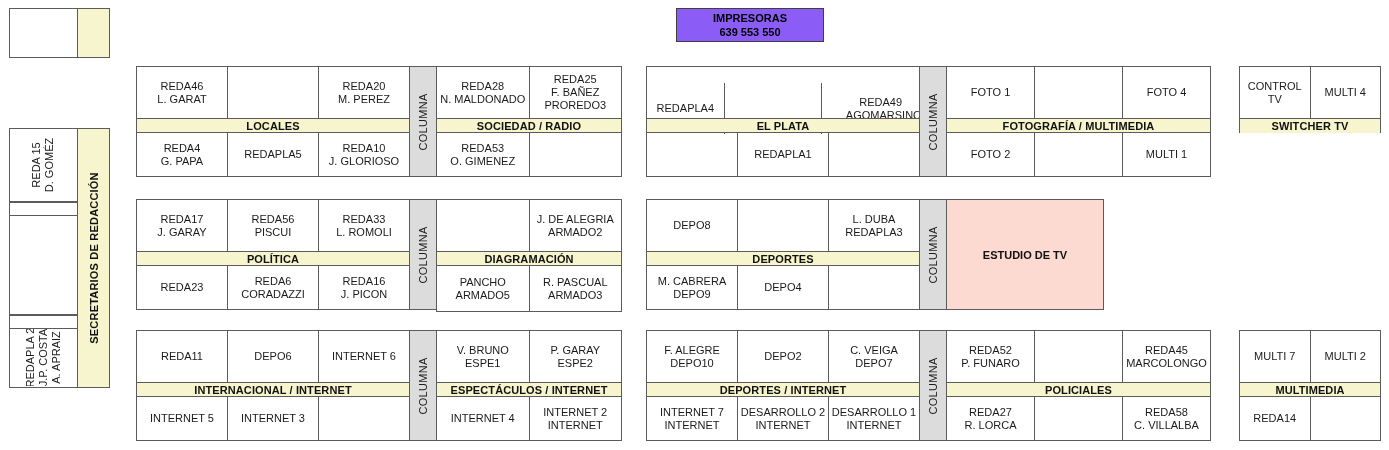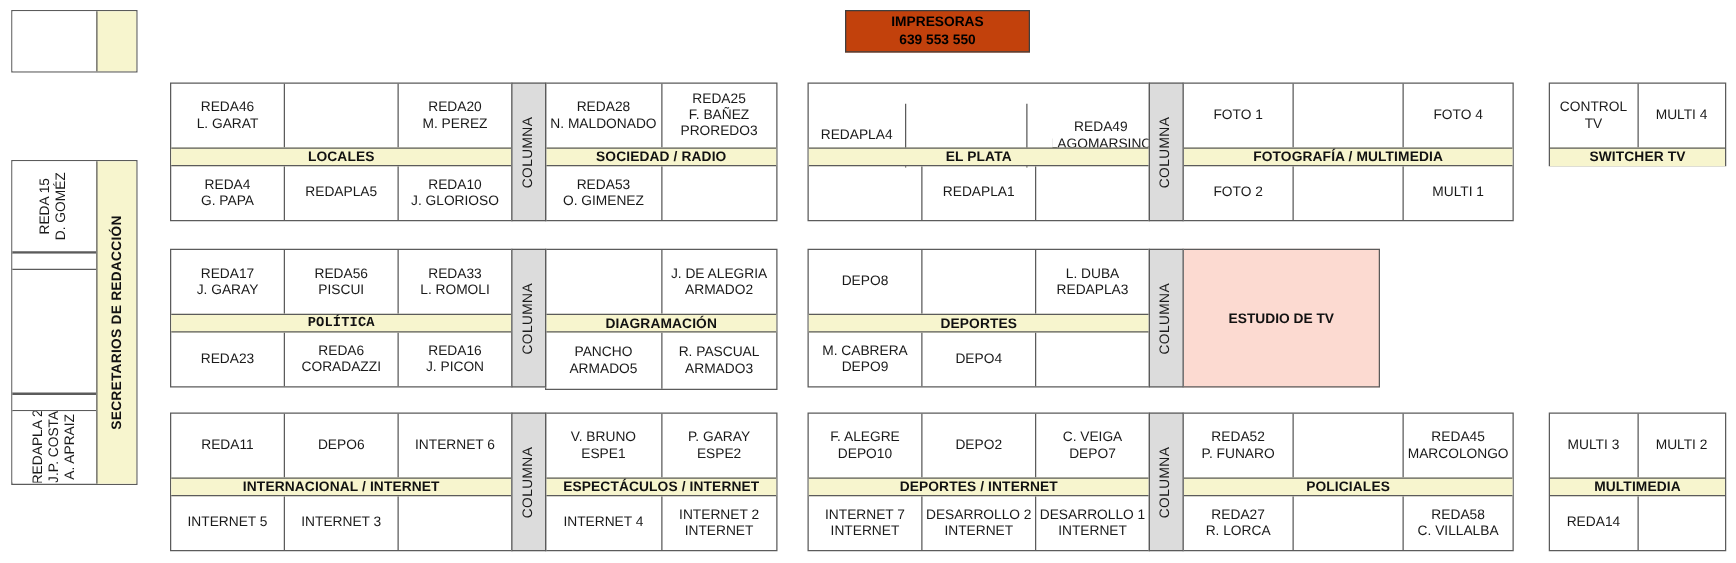--- a/index.html
+++ b/index.html
@@ -48,21 +48,21 @@
   .pink{
     position:absolute;box-sizing:border-box;
     background:#fcdad1;border:1.5px solid #5b5b5b;
     display:flex;align-items:center;justify-content:center;
     font-size:11px;font-weight:bold;color:#111;
   }
 
   
   .impresoras{
     position:absolute;box-sizing:border-box;
-    background:#c2410c;border:1.5px solid #3f3f3f;
+    background:#8b5cf6;border:1.5px solid #3f3f3f;
     display:flex;flex-direction:column;align-items:center;justify-content:center;
     font-size:11px;font-weight:bold;color:#000;line-height:14px;
   }
 
   
   .vpanel{position:absolute;box-sizing:border-box;border:1.5px solid #5b5b5b;background:#fff;}
   .vcell{
     position:absolute;box-sizing:border-box;background:#fff;
     display:flex;align-items:center;justify-content:center;overflow:hidden;
   }
@@ -240,21 +240,21 @@
         <div class="seat" style="flex: 1 1 0px;">
           <span>REDA17<br>J. GARAY</span>
         </div>
         <div class="seat" style="flex: 1 1 0px;">
           <span>REDA56<br>PISCUI</span>
         </div>
         <div class="seat" style="flex: 1 1 0px;">
           <span>REDA33<br>L. ROMOLI</span>
         </div>
       </div>
-    <div class="band" style="top:51px;height:15px;font-family:Liberation Mono, monospace;">POLÍTICA</div>
+    <div class="band" style="top:51px;height:15px;">POLÍTICA</div>
     <div class="seatrow" style="top:66px;bottom:0;">
         <div class="seat" style="flex: 1 1 0px;">
           <span>REDA23</span>
         </div>
         <div class="seat" style="flex: 1 1 0px;">
           <span>REDA6<br>CORADAZZI</span>
         </div>
         <div class="seat" style="flex: 1 1 0px;">
           <span>REDA16<br>J. PICON</span>
         </div>
@@ -421,21 +421,21 @@
         </div>
         <div class="seat" style="flex: 1 1 0px;">
           <span>REDA58<br>C. VILLALBA</span>
         </div>
       </div>
   </div>
 
   <div class="blk" style="left:1239px;top:330px;width:142px;height:111px;">
     <div class="seatrow" style="top:0;height:51px;">
         <div class="seat" style="flex: 1 1 0px;">
-          <span>MULTI 3</span>
+          <span>MULTI 7</span>
         </div>
         <div class="seat" style="flex: 1 1 0px;">
           <span>MULTI 2</span>
         </div>
       </div>
     <div class="band" style="top:51px;height:15px;">MULTIMEDIA</div>
     <div class="seatrow" style="top:66px;bottom:0;">
         <div class="seat" style="flex: 1 1 0px;">
           <span>REDA14</span>
         </div>

